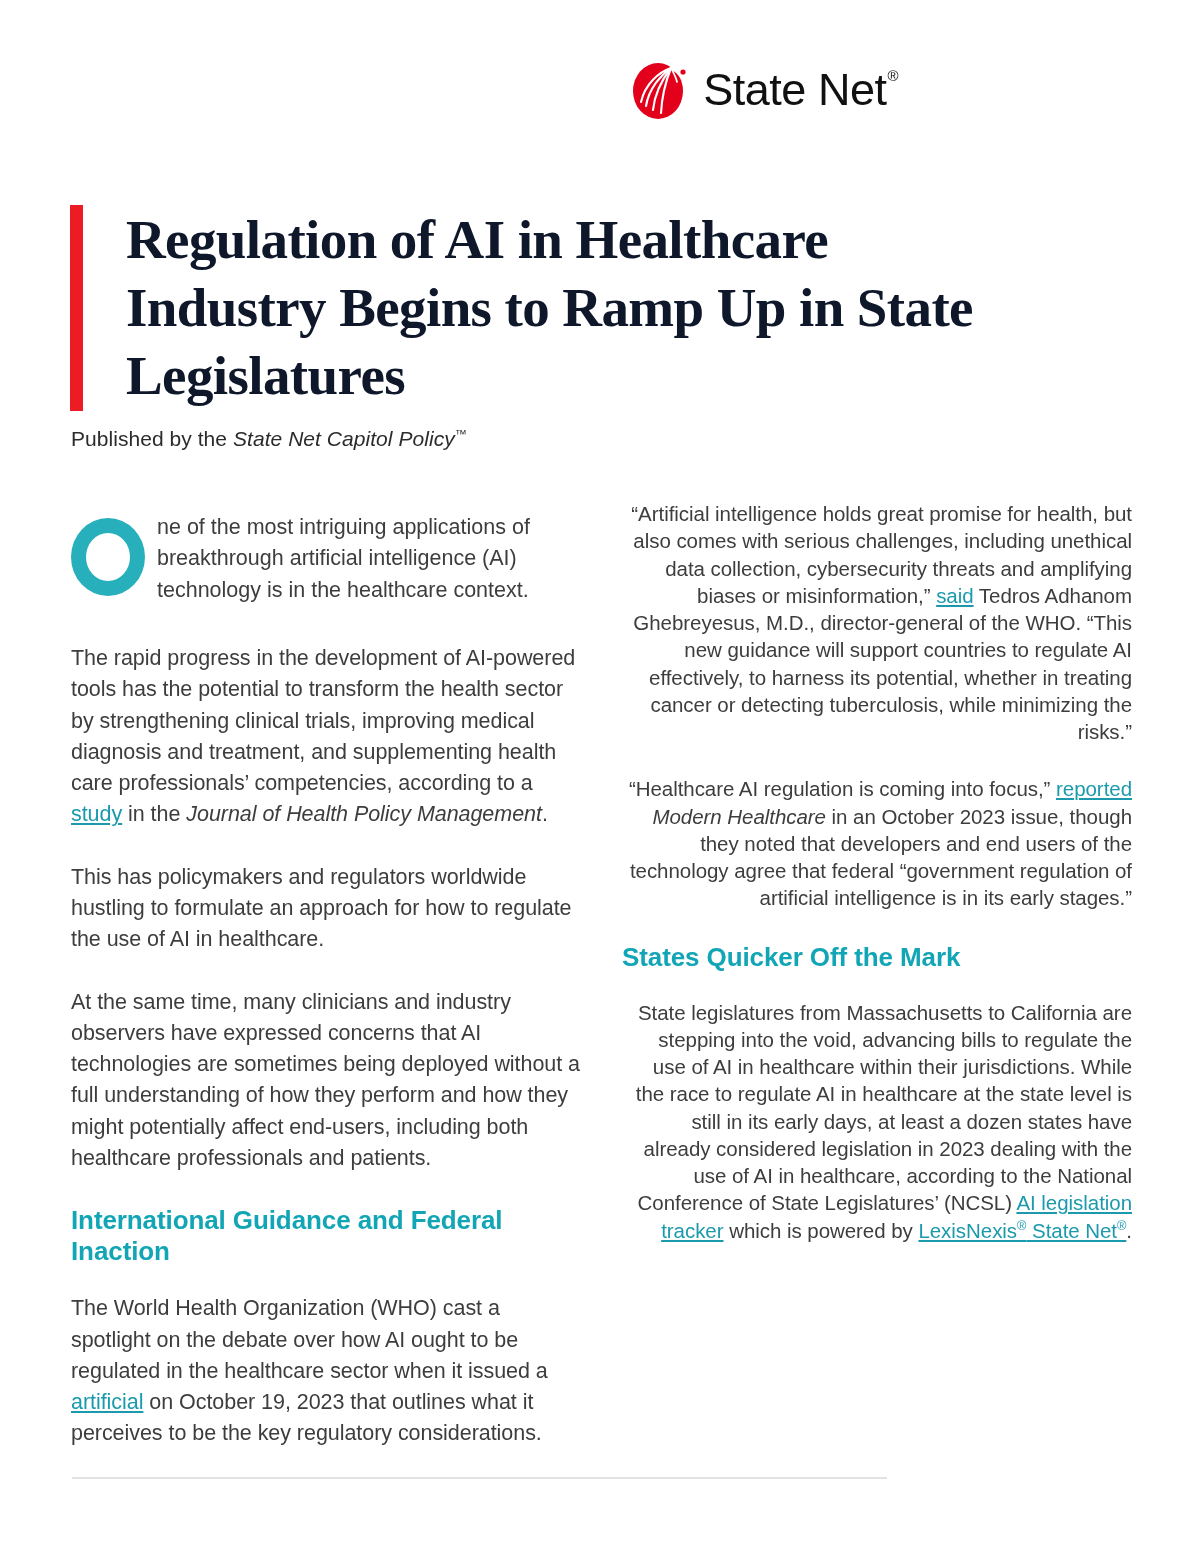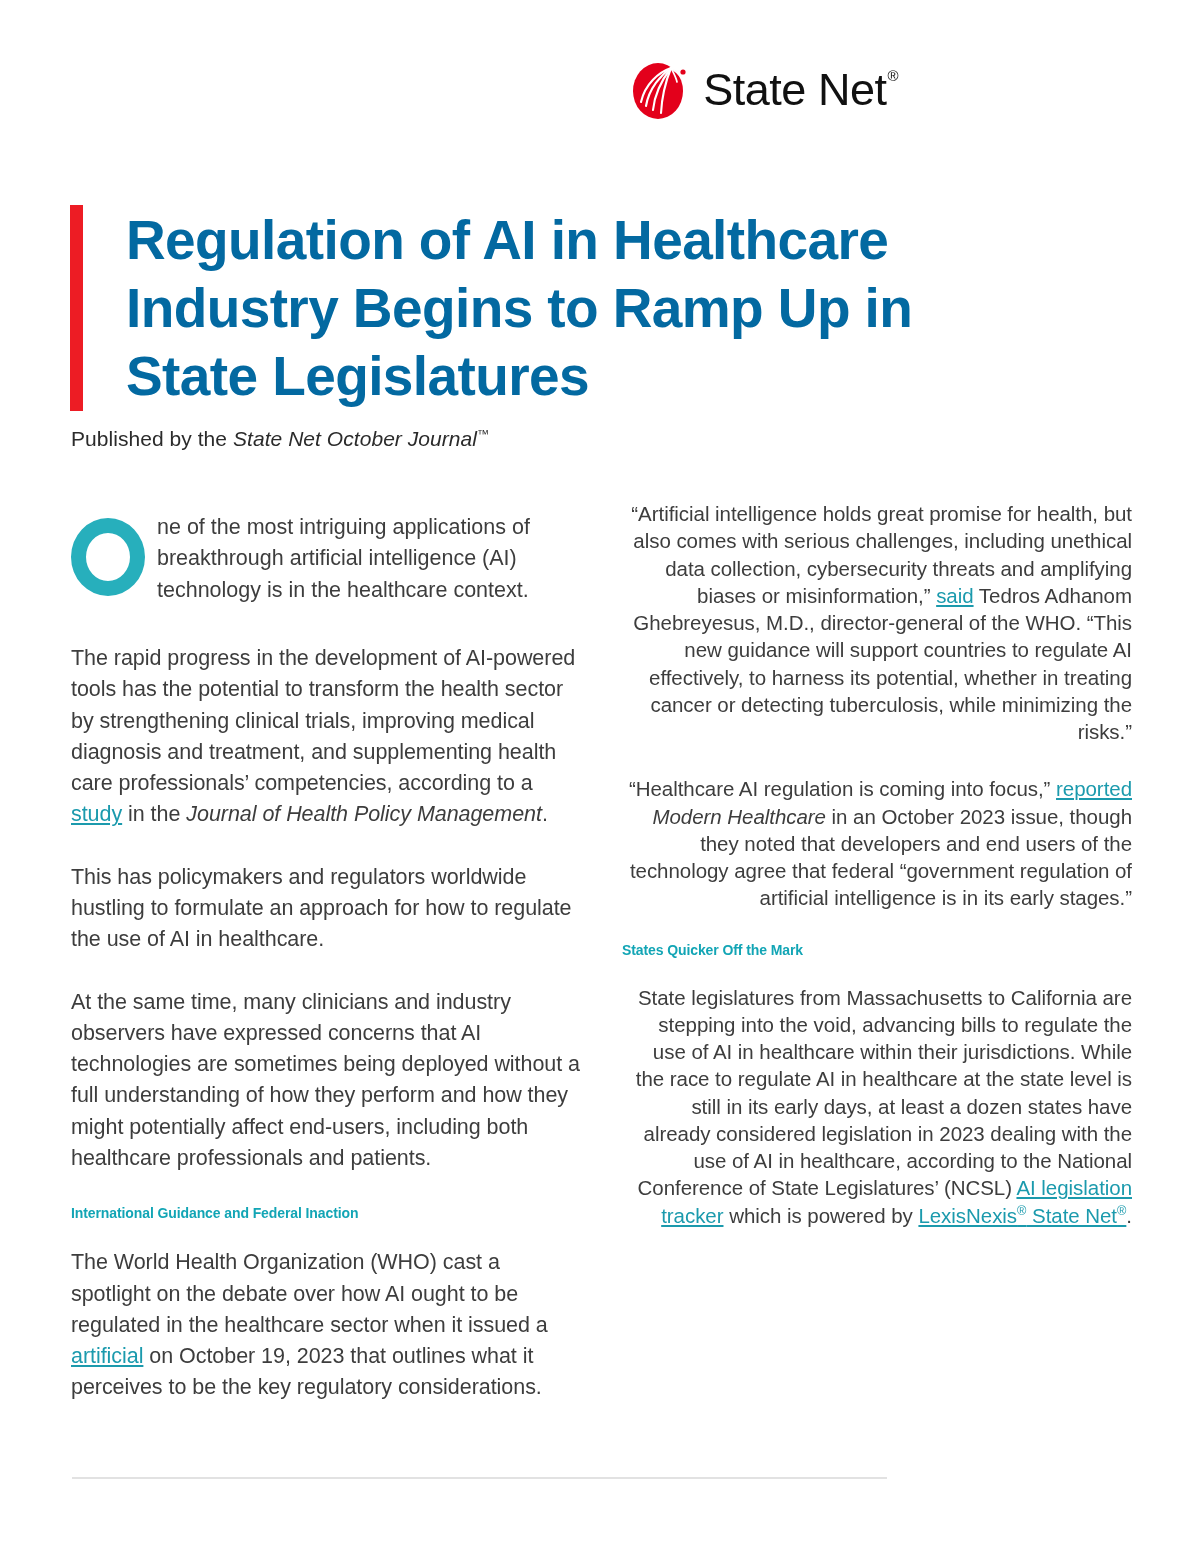--- a/index.html
+++ b/index.html
@@ -71,23 +71,23 @@
     width: 13px;
     background: #ED1C24;
     flex: none;
     align-self: stretch;
     margin-right: 43px;
   }
   .title-text {
     font-size: 55px;
     line-height: 1.24;
     font-weight: 700;
-    color: #0369a1;
+    color: #0f172a;
     letter-spacing: -0.6px;
-    font-family: Liberation Sans, sans-serif;
+    font-family: Liberation Serif, serif;
     margin: 0;
     padding-top: 1px;
   }
 
   .byline {
     position: absolute;
     top: 427px;
     left: 71px;
     font-size: 21px;
     color: #2b2b2b;
@@ -126,21 +126,21 @@
   a.link {
     color: #1B9AAD;
     text-decoration: underline;
     text-decoration-thickness: 1.5px;
     text-underline-offset: 2px;
     cursor: pointer;
   }
   a.link .reg { font-size: 0.62em; vertical-align: super; }
 
   h2.subhead {
-    font-size: 14px;
+    font-size: 26px;
     font-weight: 700;
     color: #12A5B5;
     margin: 14px 0 26px 0;
     letter-spacing: -0.1px;
   }
   .col-right h2.subhead { margin-top: 22px; margin-bottom: 26px; }
 
   
   .dropcap-para {
     position: relative;
@@ -207,21 +207,21 @@
       <span>State Net</span><span class="reg">®</span>
     </div>
   </div>
 
   <div class="title-block">
     <div class="title-rule"></div>
     <h1 class="title-text">Regulation of AI in Healthcare Industry Begins to Ramp Up in State Legislatures</h1>
   </div>
 
   <div class="byline">
-    <span>Published by the </span><i>State Net October Journal</i><span class="tm">™</span>
+    <span>Published by the </span><i>State Net Capitol Policy</i><span class="tm">™</span>
   </div>
 
   <div class="columns">
 
     <div class="col col-left">
 
       <div class="dropcap-para">
         <div class="dropcap">
           <div class="ring"></div>
         </div>

